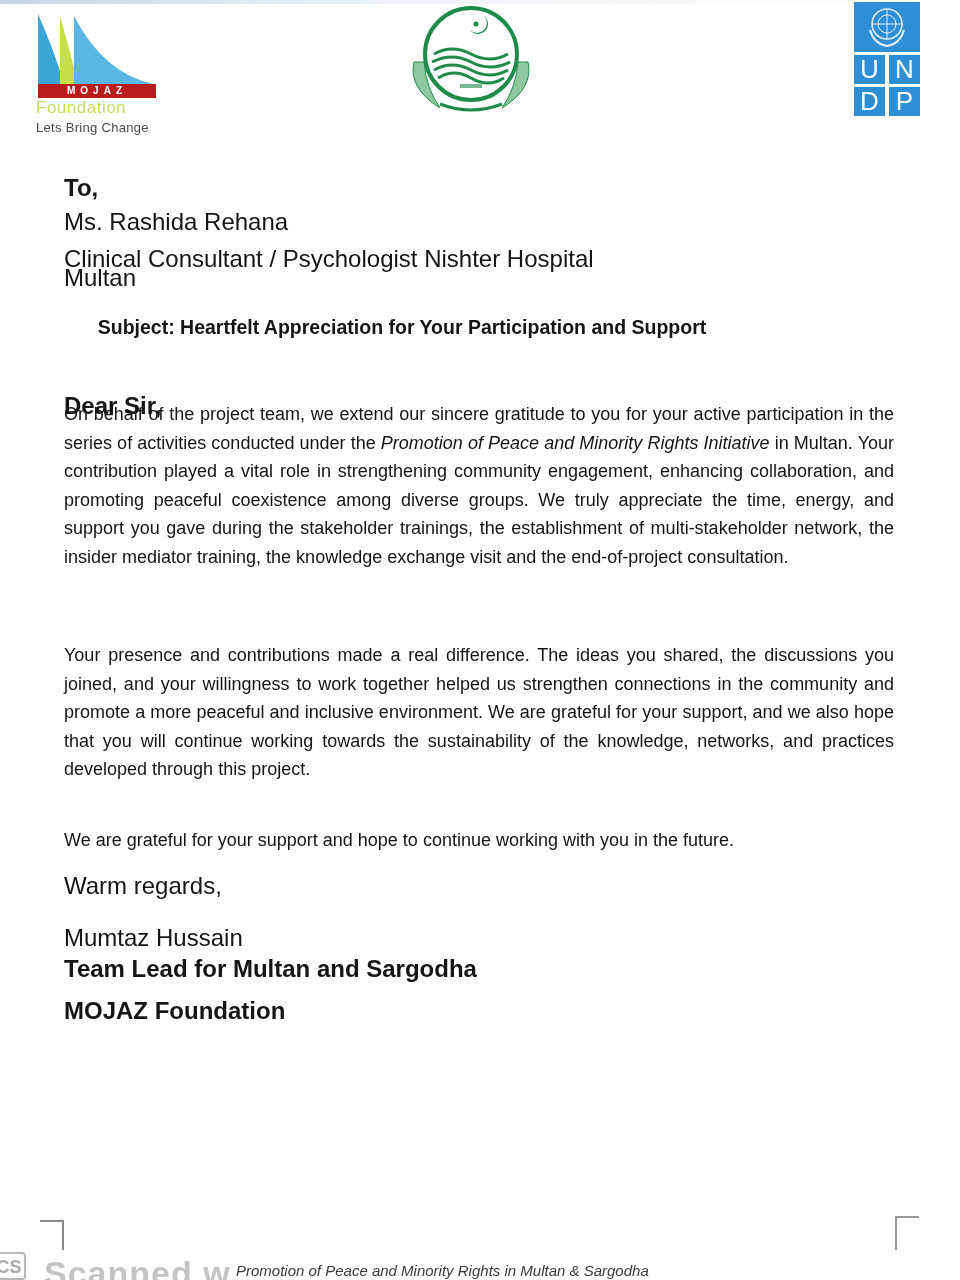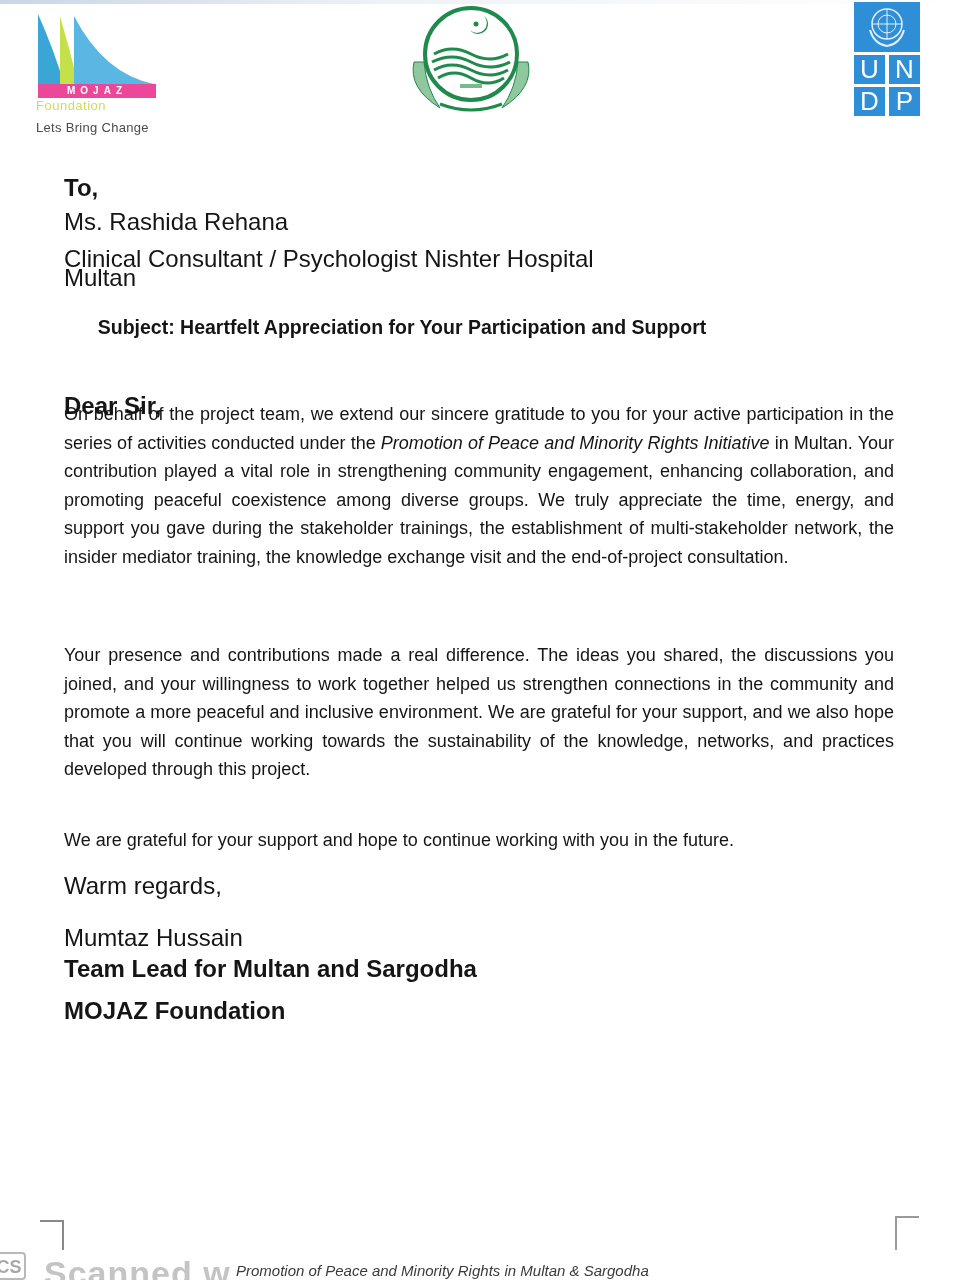--- a/index.html
+++ b/index.html
@@ -3,22 +3,22 @@
   <meta charset="utf-8">
   <style>
     * { box-sizing: border-box; margin: 0; padding: 0; }
     html, body { width: 960px; height: 1280px; overflow: hidden; background: #ffffff; }
     body { position: relative; font-family: "Liberation Sans", sans-serif; color: #151515; }
     .topband { position: absolute; left: 0; top: 0; width: 960px; height: 4px; background: linear-gradient(90deg,#c9d6e6,#eef2f7 40%,#ffffff); }
 
     
     .logo-left { position: absolute; left: 34px; top: 10px; width: 130px; height: 125px; }
     .logo-left svg { position: absolute; left: 0; top: 0; }
-    .logo-left .band { position: absolute; left: 4px; top: 74px; width: 118px; height: 14px; background: #ec4899; color: #ffffff; font-size: 10px; font-weight: bold; letter-spacing: 5px; text-align: center; line-height: 14px; }
-    .logo-left .found { position: absolute; left: 2px; top: 88px; font-size: 13px; color: #cbdc64; letter-spacing: 0.5px; }
+    .logo-left .band { position: absolute; left: 4px; top: 74px; width: 118px; height: 14px; background: #b91c1c; color: #ffffff; font-size: 10px; font-weight: bold; letter-spacing: 5px; text-align: center; line-height: 14px; }
+    .logo-left .found { position: absolute; left: 2px; top: 88px; font-size: 17px; color: #cbdc64; letter-spacing: 0.5px; }
     .logo-left .tag { position: absolute; left: 2px; top: 110px; font-size: 13px; color: #4b4b4b; letter-spacing: 0.3px; }
 
     .logo-center { position: absolute; left: 400px; top: 4px; width: 142px; height: 114px; }
     .logo-right { position: absolute; left: 854px; top: 2px; width: 66px; height: 114px; }
     .undp-top { position: absolute; left: 0; top: 0; width: 66px; height: 50px; background: #2f8fd6; }
     .undp-cell { position: absolute; width: 31px; height: 29px; background: #2f8fd6; color: #ffffff; font-size: 26px; text-align: center; line-height: 29px; font-family: "Liberation Sans", sans-serif; }
 
     
     .txt { position: absolute; left: 64px; font-size: 24px; line-height: 28px; white-space: nowrap; }
     .to { top: 174px; font-weight: bold; }

